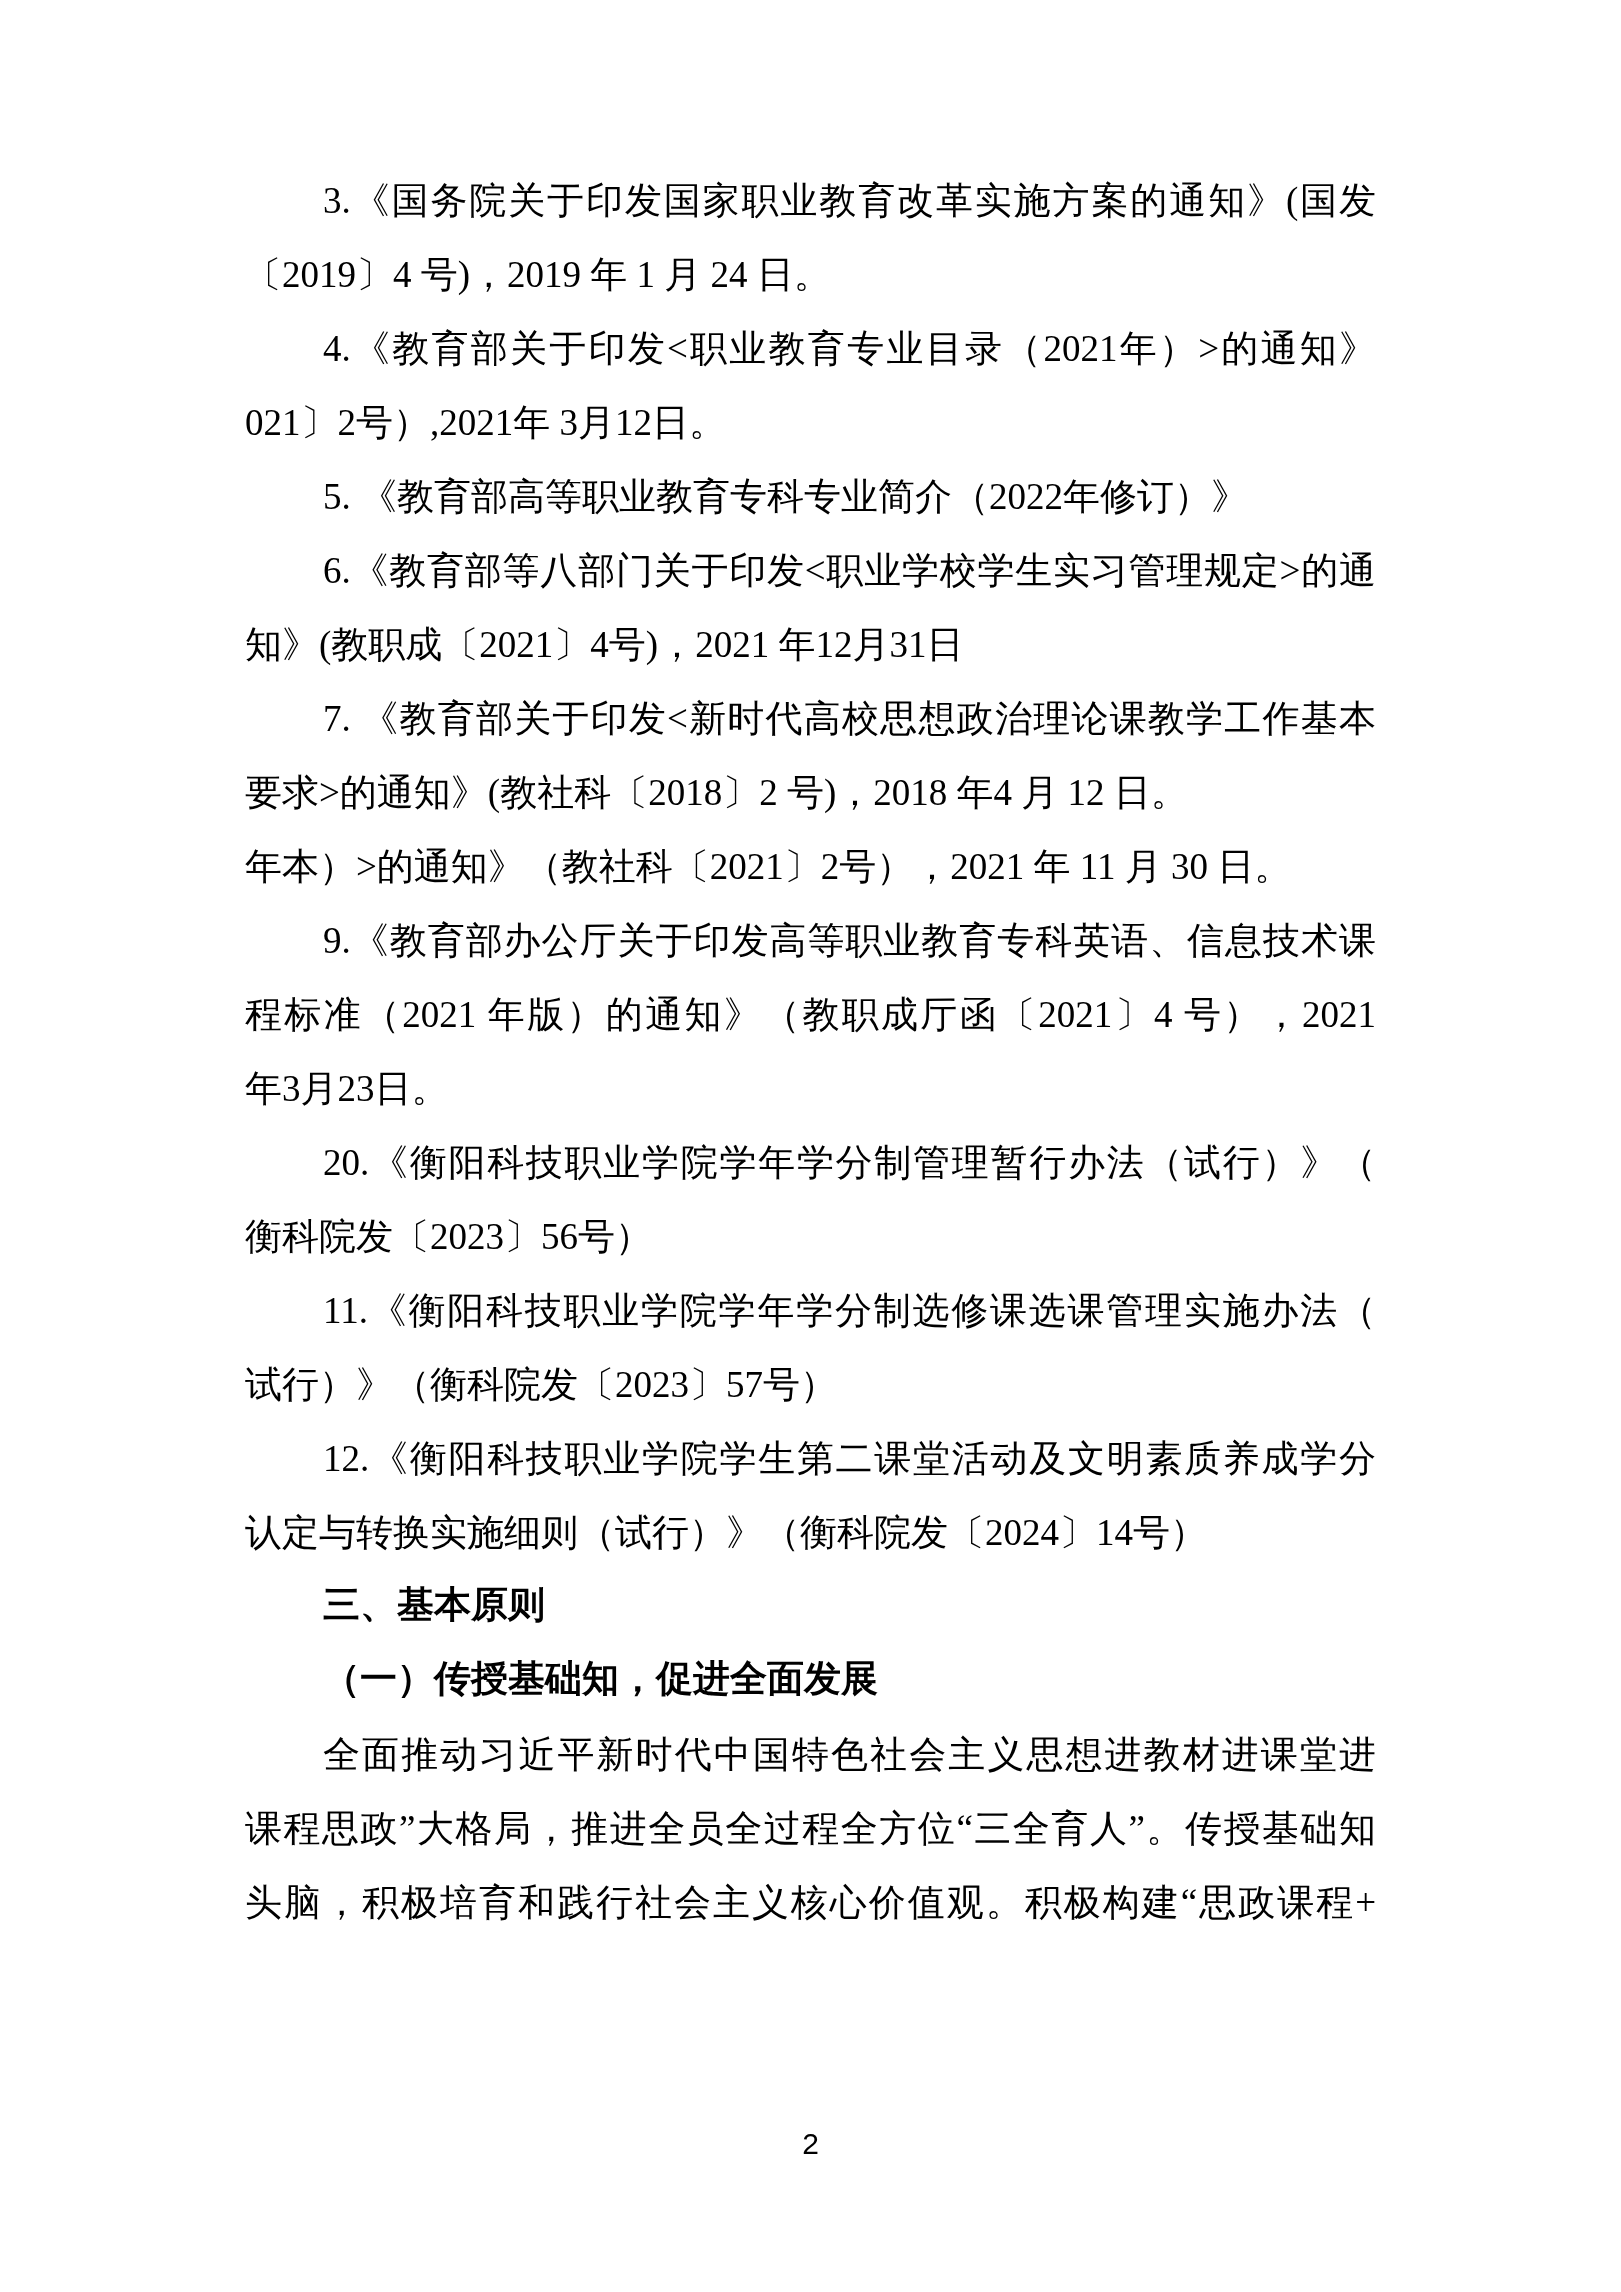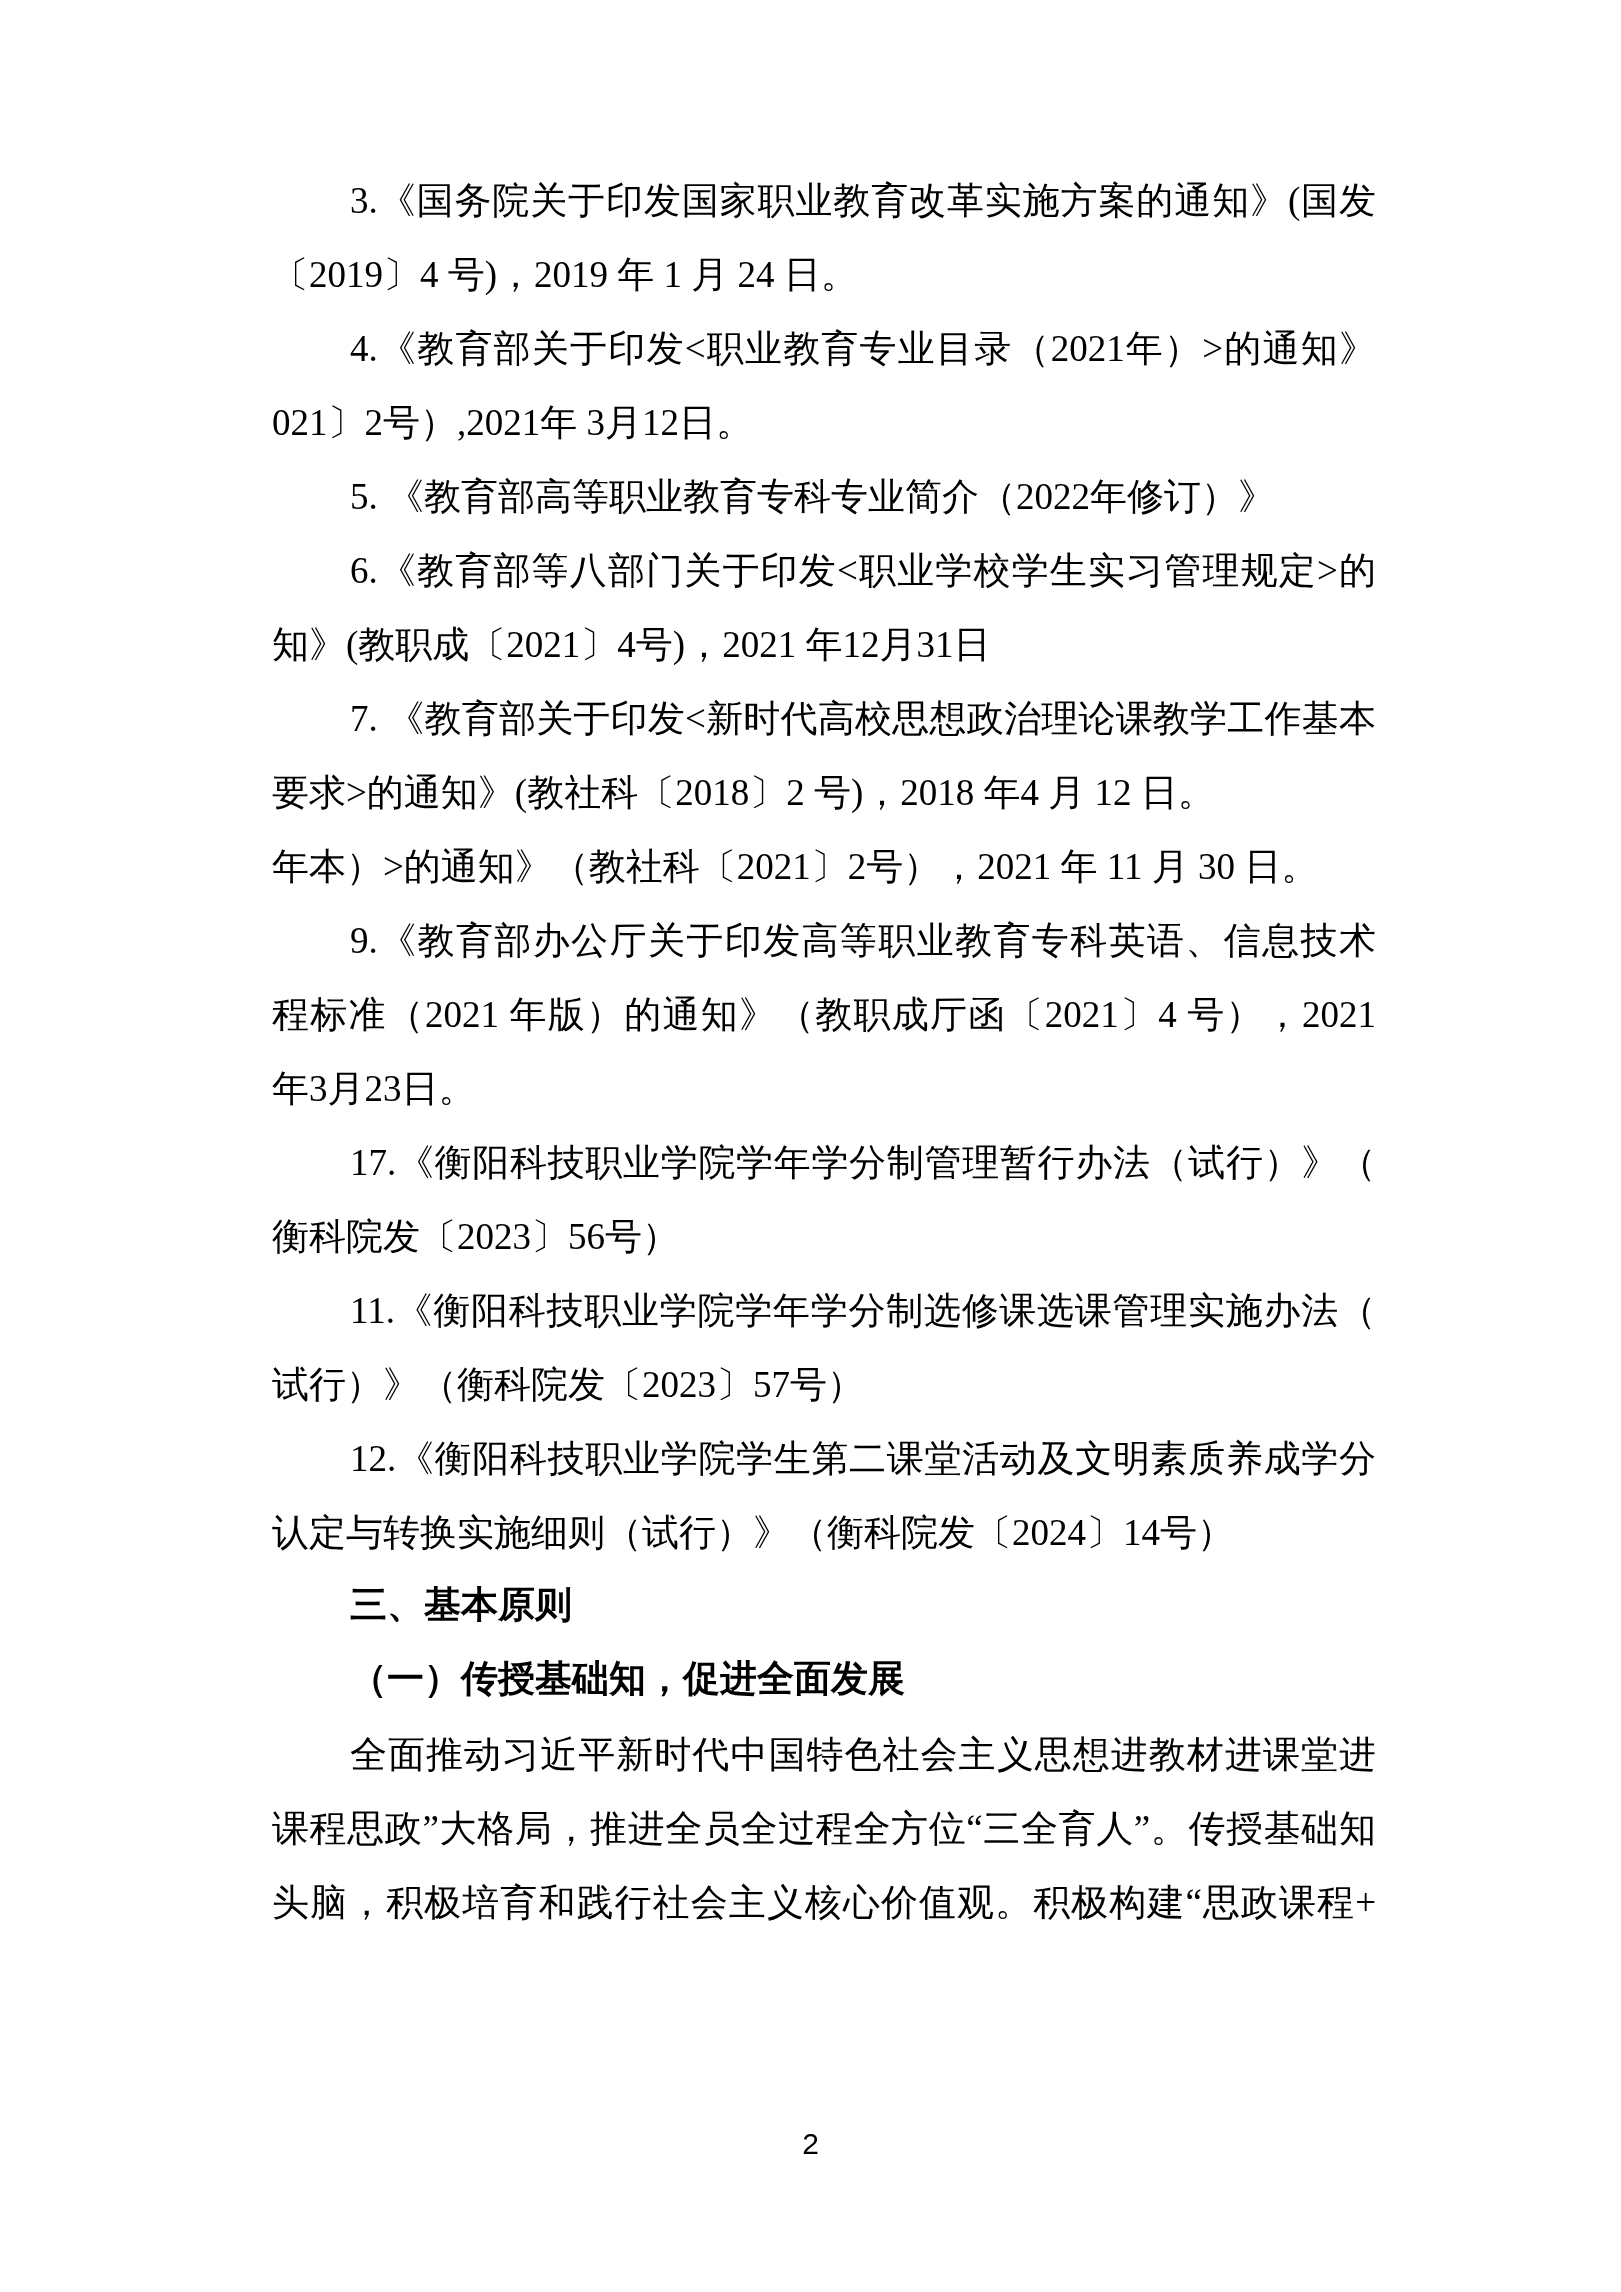--- a/index.html
+++ b/index.html
@@ -22,21 +22,20 @@
     top: 164px;
     width: 1131px;
     font-size: 37px;
   }
   .line {
     height: 74px;
     line-height: 74px;
     text-align: left;
     white-space: normal;
     overflow: hidden;
-    margin-left: 27px;
   }
   .line.fill {
     text-align: justify;
     text-align-last: justify;
   }
   .line.indent {
     text-indent: 78px;
   }
   .line.bold {
     font-weight: bold;
@@ -66,21 +65,21 @@
       <div class="line">021〕2号）,2021年 3月12日。</div>
       <div class="line indent">5. 《教育部高等职业教育专科专业简介（2022年修订）》</div>
       <div class="line indent fill">6.《教育部等八部门关于印发&lt;职业学校学生实习管理规定&gt;的通</div>
       <div class="line">知》(教职成〔2021〕4号)，2021 年12月31日</div>
       <div class="line indent fill">7. 《教育部关于印发&lt;新时代高校思想政治理论课教学工作基本</div>
       <div class="line">要求&gt;的通知》(教社科〔2018〕2 号)，2018 年4 月 12 日。</div>
       <div class="line">年本）&gt;的通知》（教社科〔2021〕2号），2021 年 11 月 30 日。</div>
       <div class="line indent fill">9.《教育部办公厅关于印发高等职业教育专科英语、信息技术课</div>
       <div class="line fill">程标准（2021 年版）的通知》（教职成厅函〔2021〕4 号），2021</div>
       <div class="line">年3月23日。</div>
-      <div class="line indent fill">17.《衡阳科技职业学院学年学分制管理暂行办法（试行）》（</div>
+      <div class="line indent fill">20.《衡阳科技职业学院学年学分制管理暂行办法（试行）》（</div>
       <div class="line">衡科院发〔2023〕56号）</div>
       <div class="line indent fill">11.《衡阳科技职业学院学年学分制选修课选课管理实施办法（</div>
       <div class="line">试行）》（衡科院发〔2023〕57号）</div>
       <div class="line indent fill">12.《衡阳科技职业学院学生第二课堂活动及文明素质养成学分</div>
       <div class="line">认定与转换实施细则（试行）》（衡科院发〔2024〕14号）</div>
       <div class="line indent bold">三、基本原则</div>
       <div class="line indent bold">（一）传授基础知，促进全面发展</div>
       <div class="line indent fill">全面推动习近平新时代中国特色社会主义思想进教材进课堂进</div>
       <div class="line fill">课程思政”大格局，推进全员全过程全方位“三全育人”。传授基础知</div>
       <div class="line fill">头脑，积极培育和践行社会主义核心价值观。积极构建“思政课程+</div>

